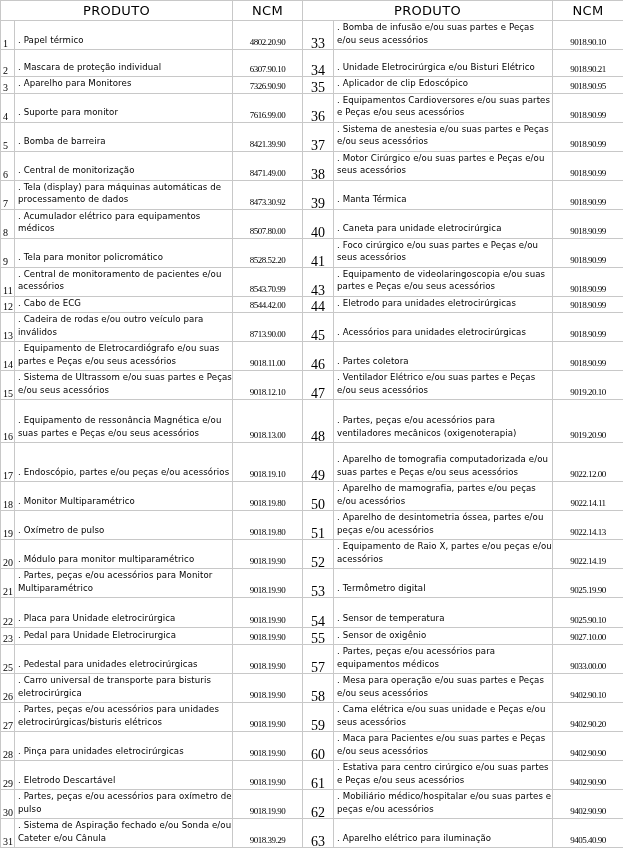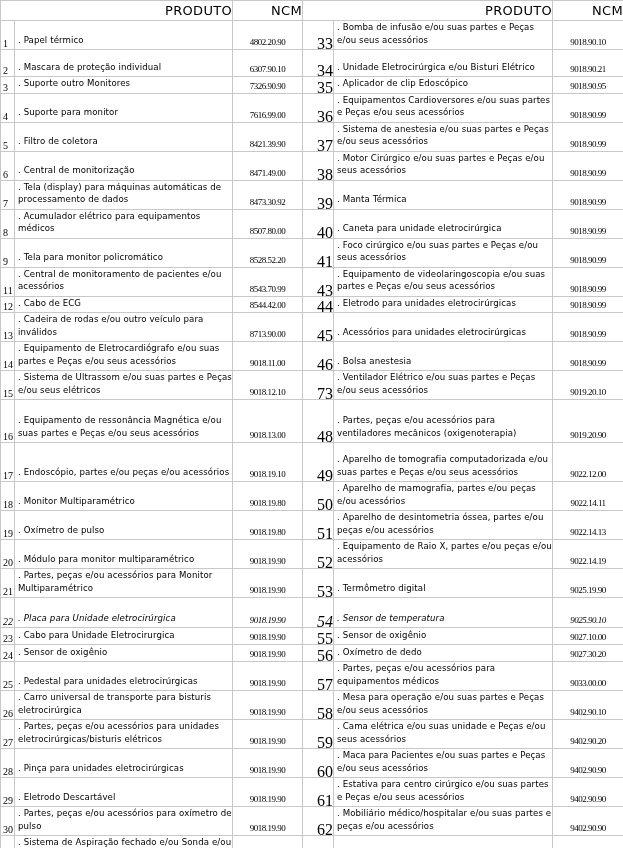--- a/index.html
+++ b/index.html
@@ -1,21 +1,21 @@
 <!DOCTYPE html>
 <html><head>
 <meta charset="utf-8">
 <style>
   html, body { margin:0; padding:0; background:#ffffff; }
   body { width:623px; height:848px; overflow:hidden; font-family:"DejaVu Sans", sans-serif; color:#000; }
   table { border-collapse:collapse; table-layout:fixed; width:623px; }
   td, th { border:1px solid #c8c8c8; padding:0; vertical-align:bottom; overflow:hidden; }
-  th { font-weight:normal; font-size:13px; text-align:right; vertical-align:middle; height:19px; letter-spacing:0.3px; }
+  th { font-weight:normal; font-size:13px; text-align:center; vertical-align:middle; height:19px; letter-spacing:0.3px; }
   .num { font-family:"Liberation Serif", serif; font-size:10px; text-align:left; padding-left:2px; padding-bottom:0px; line-height:11px; }
-  .num-r { font-family:"Liberation Serif", serif; font-size:16px; text-align:left; padding-left:14px; line-height:11px; }
+  .num-r { font-family:"Liberation Serif", serif; font-size:14px; text-align:left; padding-left:8px; line-height:11px; }
   .prod { font-size:8.6px; line-height:12.5px; padding-left:3px; padding-bottom:3px; text-align:left; letter-spacing:0.1px; }
   .ncm { font-family:"Liberation Serif", serif; font-size:9px; text-align:center; padding-bottom:2px; letter-spacing:-0.5px; }
 </style>
 </head>
 <body>
 
 <table>
   <colgroup>
     <col style="width:14px">
     <col style="width:218px">
@@ -44,37 +44,37 @@
       <tr style="height: 27px;">
         <td class="num">2</td>
         <td class="prod">. Mascara de proteção individual</td>
         <td class="ncm">6307.90.10</td>
         <td class="num-r">34</td>
         <td class="prod">. Unidade Eletrocirúrgica e/ou Bisturi Elétrico</td>
         <td class="ncm">9018.90.21</td>
       </tr>
       <tr style="height: 16px;">
         <td class="num">3</td>
-        <td class="prod">. Suporte outro Monitores</td>
+        <td class="prod">. Aparelho para Monitores</td>
         <td class="ncm">7326.90.90</td>
         <td class="num-r">35</td>
         <td class="prod">. Aplicador de clip Edoscópico</td>
         <td class="ncm">9018.90.95</td>
       </tr>
       <tr style="height: 27px;">
         <td class="num">4</td>
         <td class="prod">. Suporte para monitor</td>
         <td class="ncm">7616.99.00</td>
         <td class="num-r">36</td>
         <td class="prod">. Equipamentos Cardioversores e/ou suas partes e Peças e/ou seus acessórios</td>
         <td class="ncm">9018.90.99</td>
       </tr>
       <tr style="height: 27px;">
         <td class="num">5</td>
-        <td class="prod">. Filtro de coletora</td>
+        <td class="prod">. Bomba de barreira</td>
         <td class="ncm">8421.39.90</td>
         <td class="num-r">37</td>
         <td class="prod">. Sistema de anestesia e/ou suas partes e Peças e/ou seus acessórios</td>
         <td class="ncm">9018.90.99</td>
       </tr>
       <tr style="height: 27px;">
         <td class="num">6</td>
         <td class="prod">. Central de monitorização</td>
         <td class="ncm">8471.49.00</td>
         <td class="num-r">38</td>
@@ -127,28 +127,28 @@
         <td class="ncm">8713.90.00</td>
         <td class="num-r">45</td>
         <td class="prod">. Acessórios para unidades eletrocirúrgicas</td>
         <td class="ncm">9018.90.99</td>
       </tr>
       <tr style="height: 27px;">
         <td class="num">14</td>
         <td class="prod">. Equipamento de Eletrocardiógrafo e/ou suas partes e Peças e/ou seus acessórios</td>
         <td class="ncm">9018.11.00</td>
         <td class="num-r">46</td>
-        <td class="prod">. Bolsa anestesia</td>
+        <td class="prod">. Partes coletora</td>
         <td class="ncm">9018.90.99</td>
       </tr>
       <tr style="height: 27px;">
         <td class="num">15</td>
-        <td class="prod">. Sistema de Ultrassom  e/ou suas partes e Peças e/ou seus elétricos</td>
+        <td class="prod">. Sistema de Ultrassom  e/ou suas partes e Peças e/ou seus acessórios</td>
         <td class="ncm">9018.12.10</td>
-        <td class="num-r">73</td>
+        <td class="num-r">47</td>
         <td class="prod">. Ventilador Elétrico  e/ou suas partes e Peças e/ou seus acessórios</td>
         <td class="ncm">9019.20.10</td>
       </tr>
       <tr style="height: 43px;">
         <td class="num">16</td>
         <td class="prod">. Equipamento de ressonância Magnética e/ou suas partes e Peças e/ou seus acessórios</td>
         <td class="ncm">9018.13.00</td>
         <td class="num-r">48</td>
         <td class="prod">. Partes, peças e/ou acessórios para ventiladores mecânicos (oxigenoterapia)</td>
         <td class="ncm">9019.20.90</td>
@@ -186,43 +186,35 @@
         <td class="ncm">9022.14.19</td>
       </tr>
       <tr style="height: 27px;">
         <td class="num">21</td>
         <td class="prod">. Partes, peças e/ou acessórios para Monitor Multiparamétrico</td>
         <td class="ncm">9018.19.90</td>
         <td class="num-r">53</td>
         <td class="prod">. Termômetro digital</td>
         <td class="ncm">9025.19.90</td>
       </tr>
-      <tr style="height: 30px; font-style: italic;">
+      <tr style="height: 30px;">
         <td class="num">22</td>
         <td class="prod">. Placa para Unidade eletrocirúrgica</td>
         <td class="ncm">9018.19.90</td>
         <td class="num-r">54</td>
         <td class="prod">. Sensor de temperatura</td>
         <td class="ncm">9025.90.10</td>
       </tr>
       <tr style="height: 17px;">
         <td class="num">23</td>
-        <td class="prod">. Cabo para Unidade Eletrocirurgica</td>
+        <td class="prod">. Pedal para Unidade Eletrocirurgica</td>
         <td class="ncm">9018.19.90</td>
         <td class="num-r">55</td>
         <td class="prod">. Sensor de oxigênio</td>
         <td class="ncm">9027.10.00</td>
-      </tr>
-      <tr style="height: 17px;">
-        <td class="num">24</td>
-        <td class="prod">. Sensor de oxigênio</td>
-        <td class="ncm">9018.19.90</td>
-        <td class="num-r">56</td>
-        <td class="prod">. Oxímetro de dedo</td>
-        <td class="ncm">9027.30.20</td>
       </tr>
       <tr style="height: 27px;">
         <td class="num">25</td>
         <td class="prod">. Pedestal para unidades eletrocirúrgicas</td>
         <td class="ncm">9018.19.90</td>
         <td class="num-r">57</td>
         <td class="prod">. Partes, peças e/ou acessórios para equipamentos médicos</td>
         <td class="ncm">9033.00.00</td>
       </tr>
       <tr style="height: 27px;">

